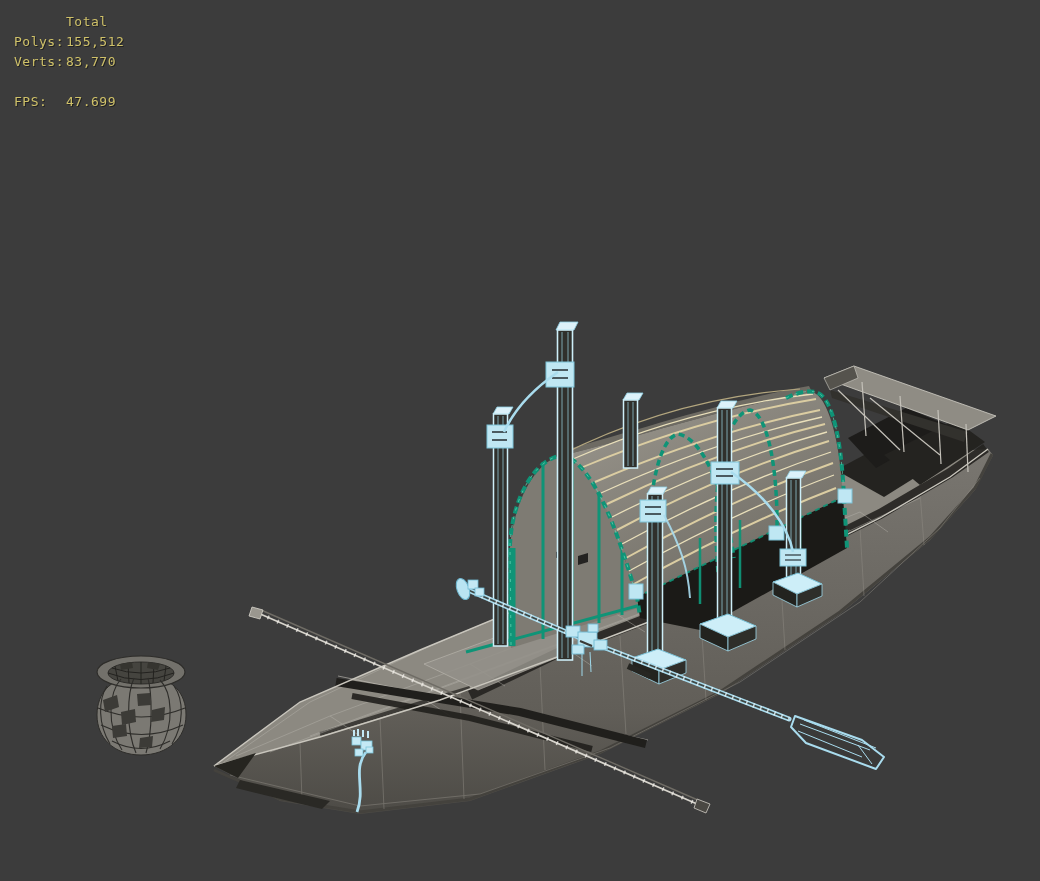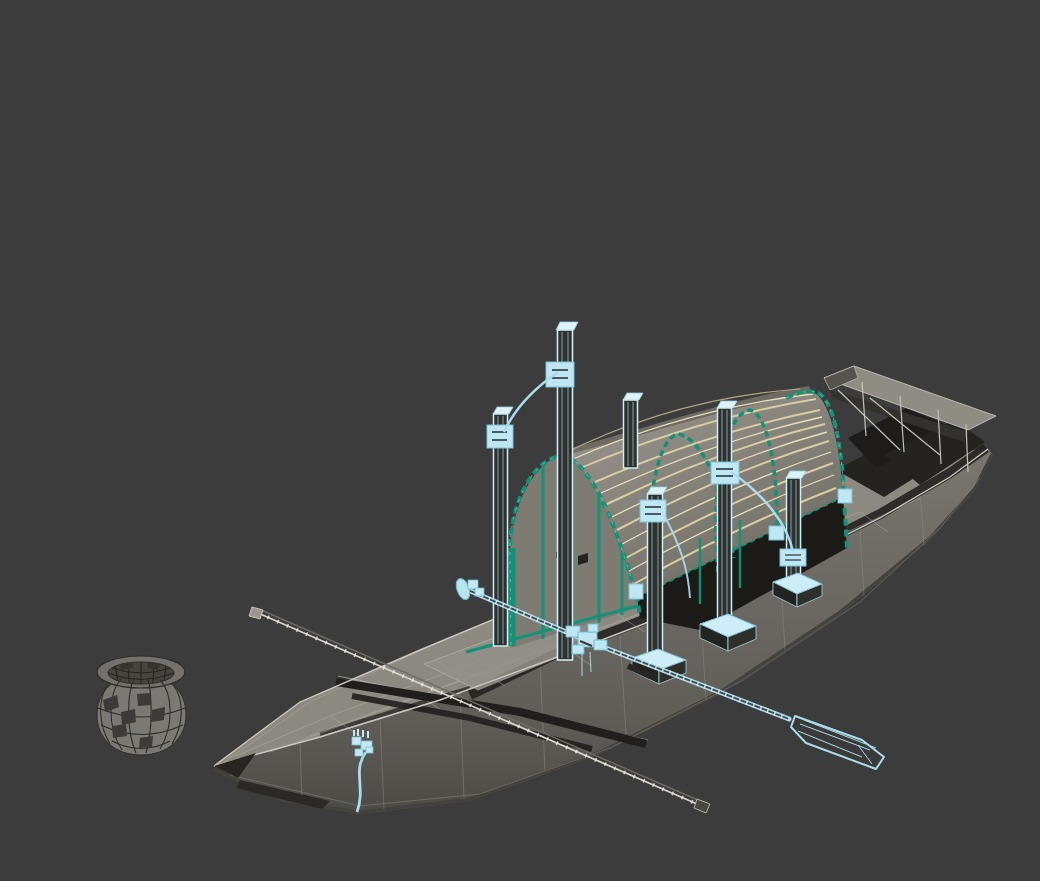--- a/index.html
+++ b/index.html
@@ -17,20 +17,39 @@
   }
   .stats .row{display:grid;grid-template-columns:52px auto;}
   .stats .spacer{height:20px;}
   .wire{stroke:var(--wire,#c9c6bd);fill:none;}
 </style>
 </head>
 <body>
 
 <div class="viewport">
 
+  <div class="stats">
+    <div class="row">
+      <span></span>
+      <span>Total</span>
+    </div>
+    <div class="row">
+      <span>Polys:</span>
+      <span>155,512</span>
+    </div>
+    <div class="row">
+      <span>Verts:</span>
+      <span>83,770</span>
+    </div>
+    <div class="spacer"></div>
+    <div class="row">
+      <span>FPS:</span>
+      <span>47.699</span>
+    </div>
+  </div>
 
   <svg width="1040" height="881" viewBox="0 0 1040 881">
     <defs>
       <linearGradient id="wallGrad" x1="0" y1="0" x2="0" y2="1">
         <stop offset="0" stop-color="#797670"></stop>
         <stop offset="0.72" stop-color="#615e58"></stop>
         <stop offset="1" stop-color="#4d4b46"></stop>
       </linearGradient>
       <linearGradient id="canopyGrad" x1="0" y1="0" x2="0.65" y2="1">
         <stop offset="0" stop-color="#9d9990"></stop>

